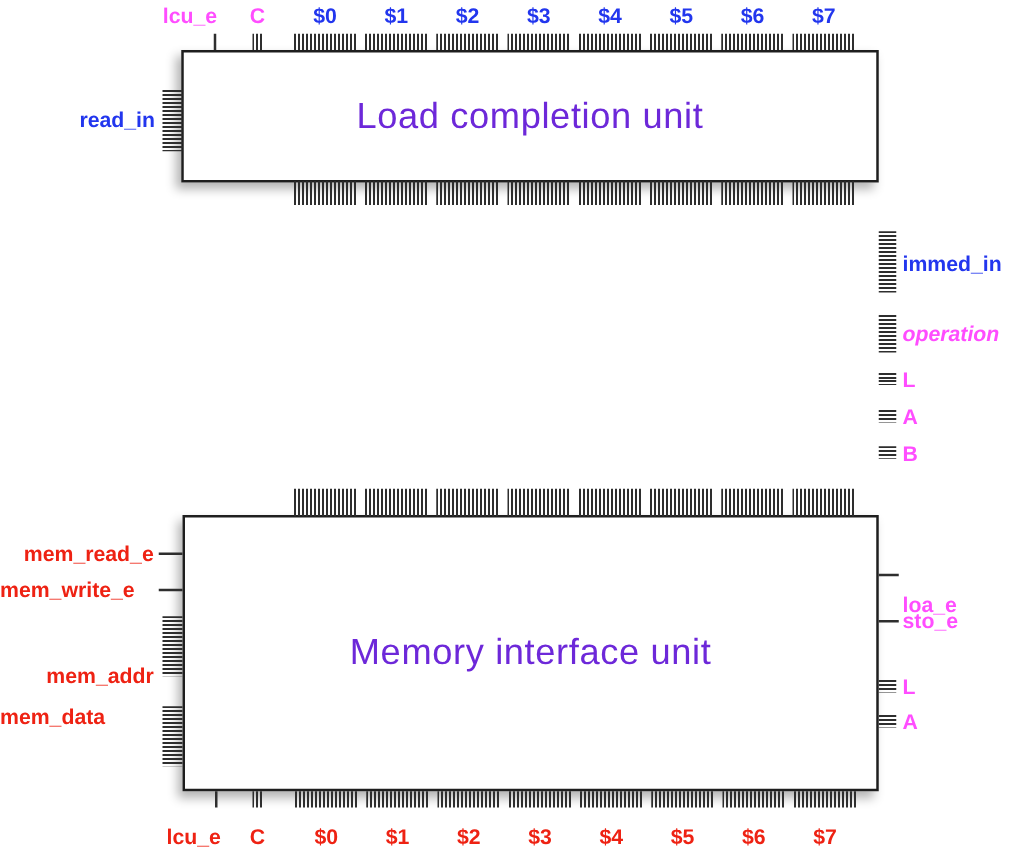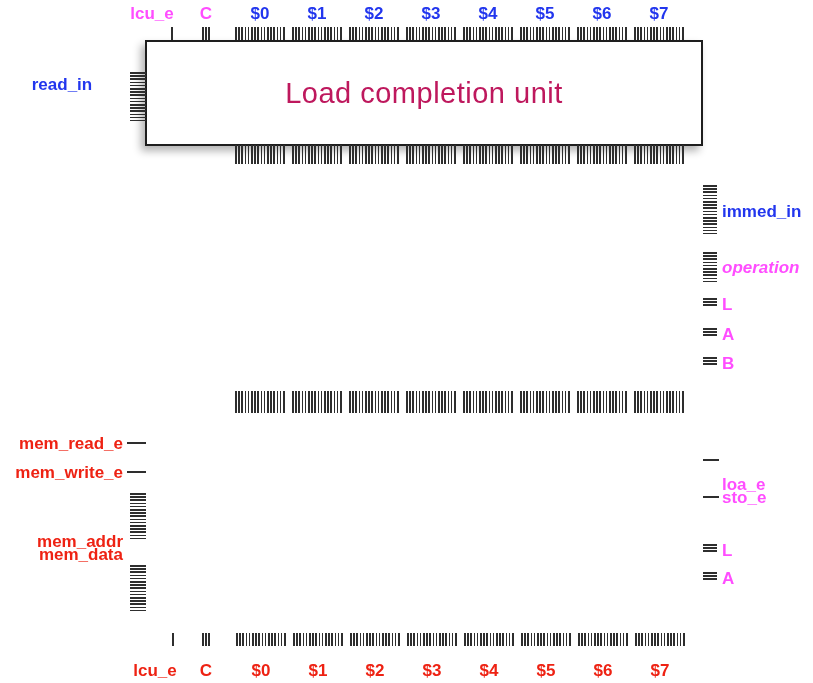--- a/index.html
+++ b/index.html
@@ -7,21 +7,21 @@
     position:relative; width:813px; height:683px; overflow:hidden;
     background:#ffffff; font-family:"Liberation Sans", sans-serif;
   }
   .unit-box {
     position:absolute; box-sizing:border-box; background:#ffffff;
     border:2px solid #1e1e1e;
     box-shadow:-4px 5px 8px rgba(0,0,0,0.30);
     display:flex; align-items:center; justify-content:center;
   }
   .unit-title {
-    color:#be185d; font-size:29px; font-weight:400; letter-spacing:0.5px;
+    color:#6d28d9; font-size:29px; font-weight:400; letter-spacing:0.5px;
     white-space:nowrap;
   }
   .port-label {
     position:absolute; font-weight:bold; font-size:17px; white-space:nowrap;
     line-height:1;
   }
   .c-blue    { color:#2236ee; }
   .c-magenta { color:#ff4dff; }
   .c-red     { color:#ee2213; }
   .tick-band { position:absolute; }
@@ -35,20 +35,23 @@
   }
   .tick-solid { background:#2e2e2e; }
 </style>
 </head>
 <body>
 
 <div id="canvas">
     <div class="unit-box" style="left: 145px; top: 40px; width: 558px; height: 106px;">
       <div class="unit-title">Load completion unit</div>
     </div>
+    <div class="unit-box" style="left: 146px; top: 412px; width: 557px; height: 221px;">
+      <div class="unit-title">Memory interface unit</div>
+    </div>
     <div class="tick-band tick-solid" style="left: 171px; top: 27px; width: 2px; height: 13px;"></div>
     <div class="port-label c-magenta" style="left: 152px; top: 13px; transform: translate(-50%, -50%);">lcu_e</div>
     <div class="tick-band ticks-v" style="left: 202px; top: 27px; width: 9px; height: 13px;"></div>
     <div class="port-label c-magenta" style="left: 206px; top: 13px; transform: translate(-50%, -50%);">C</div>
     <div class="tick-band ticks-v" style="left: 235px; top: 27px; width: 50px; height: 13px;"></div>
     <div class="port-label c-blue" style="left: 260px; top: 13px; transform: translate(-50%, -50%);">$0</div>
     <div class="tick-band ticks-v" style="left: 292px; top: 27px; width: 50px; height: 13px;"></div>
     <div class="port-label c-blue" style="left: 317px; top: 13px; transform: translate(-50%, -50%);">$1</div>
     <div class="tick-band ticks-v" style="left: 349px; top: 27px; width: 50px; height: 13px;"></div>
     <div class="port-label c-blue" style="left: 374px; top: 13px; transform: translate(-50%, -50%);">$2</div>
@@ -56,39 +59,39 @@
     <div class="port-label c-blue" style="left: 431px; top: 13px; transform: translate(-50%, -50%);">$3</div>
     <div class="tick-band ticks-v" style="left: 463px; top: 27px; width: 50px; height: 13px;"></div>
     <div class="port-label c-blue" style="left: 488px; top: 13px; transform: translate(-50%, -50%);">$4</div>
     <div class="tick-band ticks-v" style="left: 520px; top: 27px; width: 50px; height: 13px;"></div>
     <div class="port-label c-blue" style="left: 545px; top: 13px; transform: translate(-50%, -50%);">$5</div>
     <div class="tick-band ticks-v" style="left: 577px; top: 27px; width: 50px; height: 13px;"></div>
     <div class="port-label c-blue" style="left: 602px; top: 13px; transform: translate(-50%, -50%);">$6</div>
     <div class="tick-band ticks-v" style="left: 634px; top: 27px; width: 50px; height: 13px;"></div>
     <div class="port-label c-blue" style="left: 659px; top: 13px; transform: translate(-50%, -50%);">$7</div>
     <div class="tick-band ticks-h" style="left: 130px; top: 72px; width: 16px; height: 49px;"></div>
-    <div class="port-label c-blue" style="left: 0px; width: 124px; top: 84px; transform: translateY(-50%); text-align: center;">read_in</div>
+    <div class="port-label c-blue" style="left: 0px; width: 124px; top: 96px; transform: translateY(-50%); text-align: right;">read_in</div>
     <div class="tick-band ticks-h" style="left: 703px; top: 185px; width: 14px; height: 49px;"></div>
     <div class="port-label c-blue" style="left: 722px; top: 211px; transform: translateY(-50%);">immed_in</div>
     <div class="tick-band ticks-h" style="left: 703px; top: 252px; width: 14px; height: 30px;"></div>
     <div class="port-label c-magenta" style="left: 722px; top: 267px; transform: translateY(-50%); font-style: italic;">operation</div>
     <div class="tick-band ticks-h" style="left: 703px; top: 298px; width: 14px; height: 10px;"></div>
     <div class="port-label c-magenta" style="left: 722px; top: 304px; transform: translateY(-50%);">L</div>
     <div class="tick-band ticks-h" style="left: 703px; top: 328px; width: 14px; height: 10px;"></div>
     <div class="port-label c-magenta" style="left: 722px; top: 334px; transform: translateY(-50%);">A</div>
     <div class="tick-band ticks-h" style="left: 703px; top: 357px; width: 14px; height: 10px;"></div>
     <div class="port-label c-magenta" style="left: 722px; top: 363px; transform: translateY(-50%);">B</div>
     <div class="tick-band tick-solid" style="left: 127px; top: 442px; width: 19px; height: 2px;"></div>
     <div class="port-label c-red" style="left: 0px; width: 123px; top: 443px; transform: translateY(-50%); text-align: right;">mem_read_e</div>
     <div class="tick-band tick-solid" style="left: 127px; top: 471px; width: 19px; height: 2px;"></div>
-    <div class="port-label c-red" style="left: 0px; width: 123px; top: 472px; transform: translateY(-50%); text-align: right;">mem_write_e</div>
+    <div class="port-label c-red" style="left: 0px; width: 123px; top: 472px; transform: translateY(-50%); text-align: left;">mem_write_e</div>
     <div class="tick-band ticks-h" style="left: 130px; top: 493px; width: 16px; height: 48px;"></div>
     <div class="port-label c-red" style="left: 0px; width: 123px; top: 541px; transform: translateY(-50%); text-align: right;">mem_addr</div>
     <div class="tick-band ticks-h" style="left: 130px; top: 565px; width: 16px; height: 48px;"></div>
-    <div class="port-label c-red" style="left: 0px; width: 123px; top: 554px; transform: translateY(-50%); text-align: right;">mem_data</div>
+    <div class="port-label c-red" style="left: 0px; width: 123px; top: 574px; transform: translateY(-50%); ">mem_data</div>
     <div class="tick-band tick-solid" style="left: 703px; top: 459px; width: 16px; height: 2px;"></div>
     <div class="port-label c-magenta" style="left: 722px; top: 460px; transform: translateY(-50%); margin-top: 24px;">loa_e</div>
     <div class="tick-band tick-solid" style="left: 703px; top: 496px; width: 16px; height: 2px;"></div>
     <div class="port-label c-magenta" style="left: 722px; top: 497px; transform: translateY(-50%); text-align: center;">sto_e</div>
     <div class="tick-band ticks-h" style="left: 703px; top: 544px; width: 14px; height: 10px;"></div>
     <div class="port-label c-magenta" style="left: 722px; top: 550px; transform: translateY(-50%);">L</div>
     <div class="tick-band ticks-h" style="left: 703px; top: 572px; width: 14px; height: 10px;"></div>
     <div class="port-label c-magenta" style="left: 722px; top: 578px; transform: translateY(-50%);">A</div>
     <div class="tick-band tick-solid" style="left: 172px; top: 633px; width: 2px; height: 13px;"></div>
     <div class="port-label c-red" style="left: 155px; top: 670px; transform: translate(-50%, -50%);">lcu_e</div>

